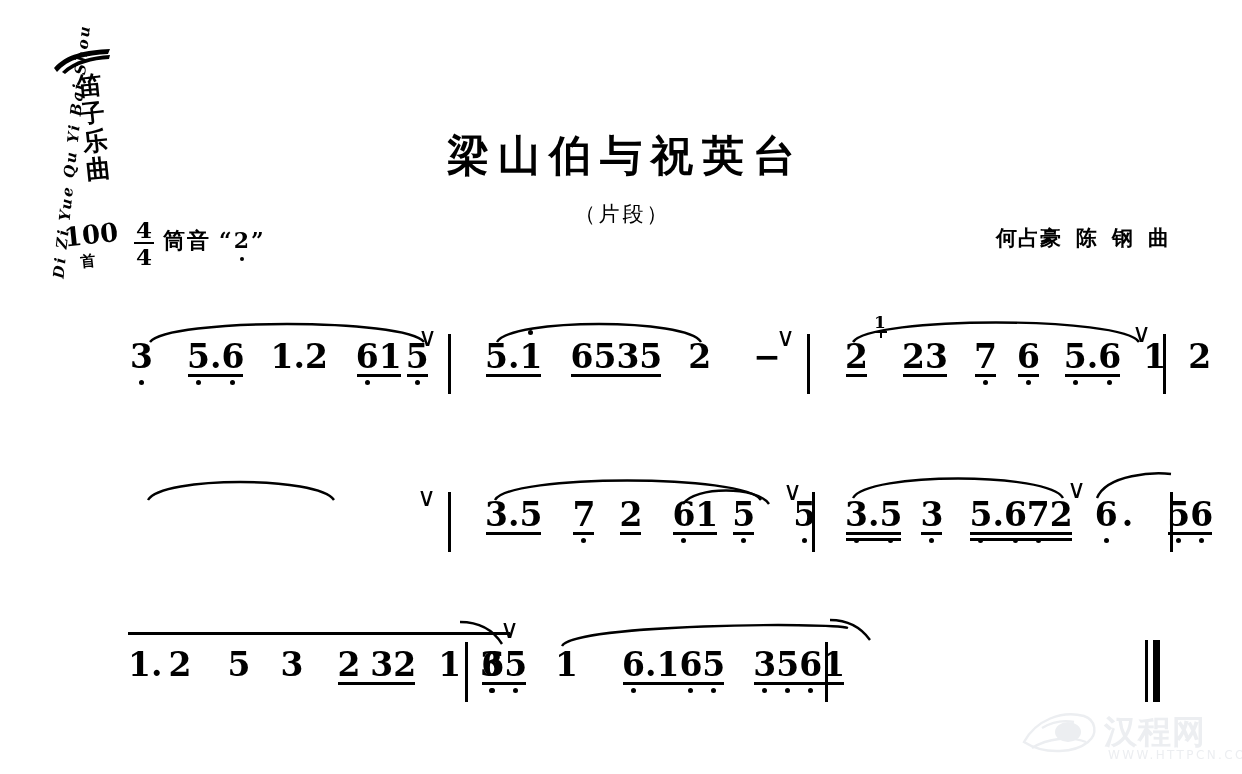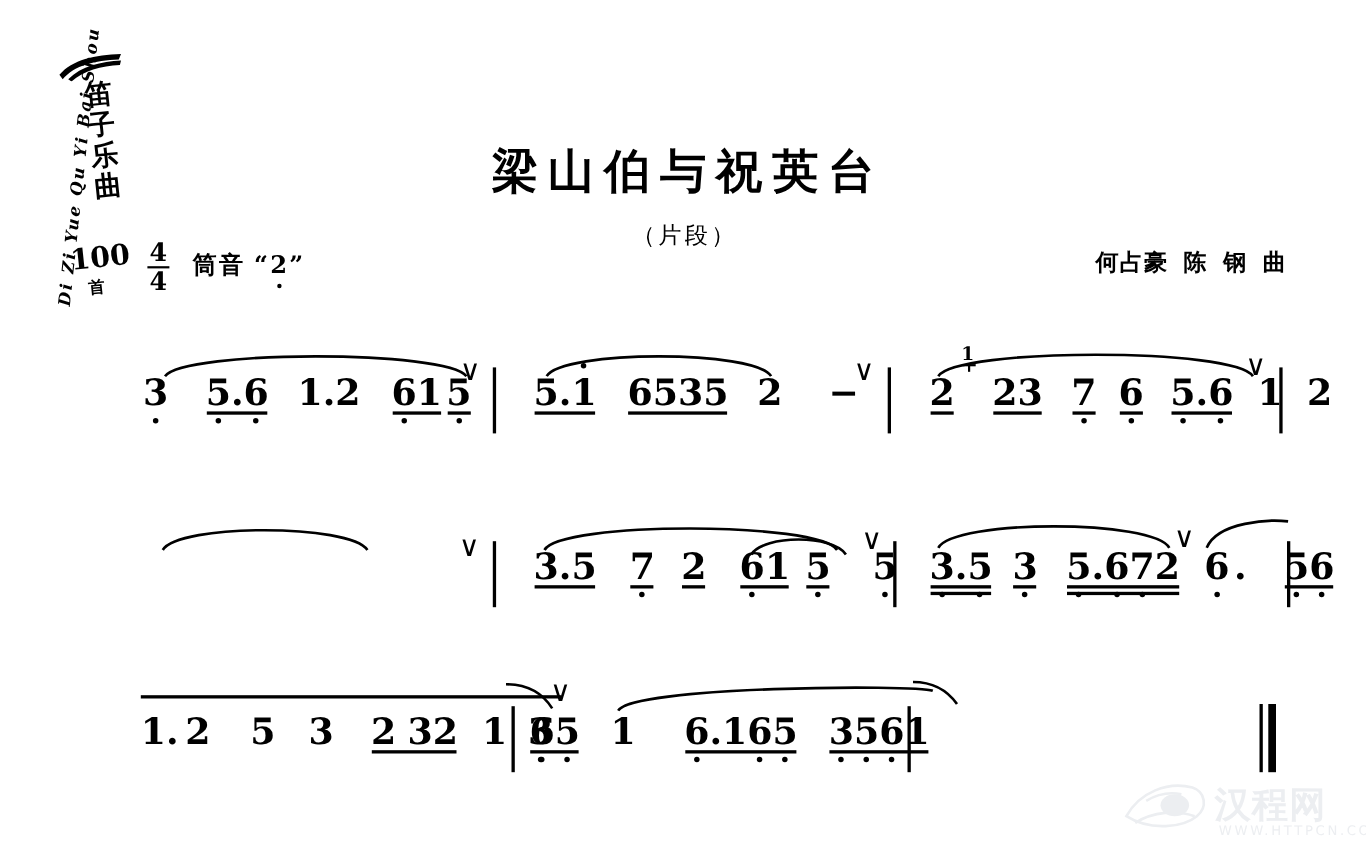--- a/index.html
+++ b/index.html
@@ -130,21 +130,21 @@
   #time-signature .bar-rule {
     display: block;
     width: 20px;
     height: 2px;
     background: #000;
     margin: 1px auto;
   }
   #time-signature .den { display: block; }
   #key-note {
     position: absolute;
-    left: 175px;
+    left: 163px;
     top: 226px;
     font-family: "DejaVu Serif", serif;
     font-weight: bold;
     font-size: 22px;
     letter-spacing: 2px;
     white-space: nowrap;
   }
   #key-note .kn-pitch { position: relative; display: inline-block; }
   #key-note .kn-pitch .oct-low {
     position: absolute;

